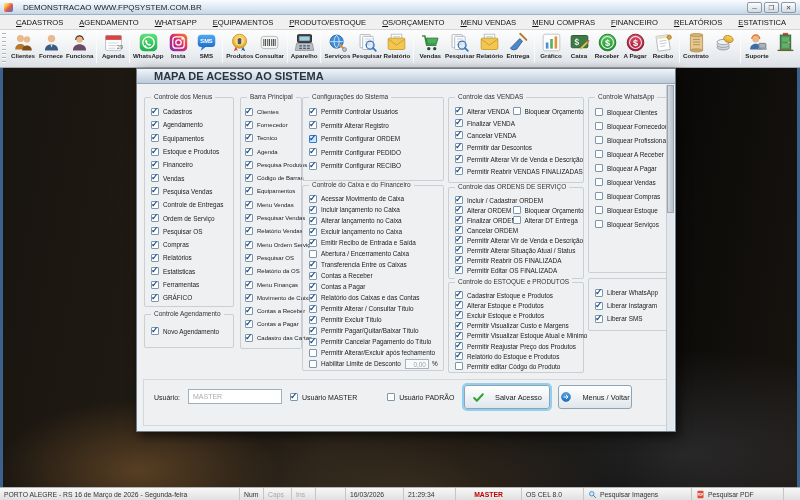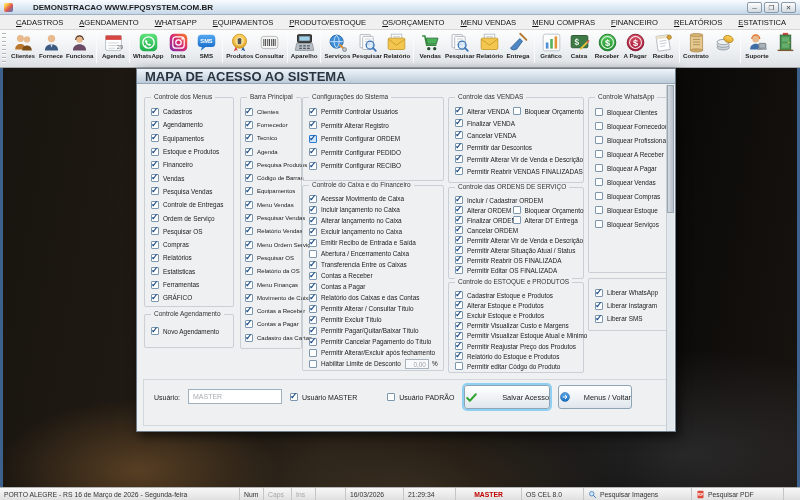--- a/index.html
+++ b/index.html
@@ -3,21 +3,21 @@
 <meta charset="utf-8">
 <style>
 *{box-sizing:border-box;margin:0;padding:0}
 html,body{width:800px;height:500px;overflow:hidden}
 body{font-family:"Liberation Sans",sans-serif;background:#000}
 #win{position:relative;width:800px;height:500px;overflow:hidden;background:#0d0b09}
 
 
 .titlebar{height:15px;background:linear-gradient(#f8fbfe,#dde9f4 55%,#c6d6e7);display:flex;align-items:center;padding:0 4px;font-size:8px;color:#1c1c1c;border-bottom:1px solid #9fb0c0;white-space:nowrap}
 .appicon{width:9px;height:9px;margin-right:4px;border-radius:2px;background:linear-gradient(135deg,#ffd34d 20%,#e2574c 55%,#3f78c9);flex:none}
-.title-right{font-weight:bold;margin-left:16px}
+.title-right{font-weight:normal;margin-left:6px}
 .winbtns{margin-left:auto;display:flex;gap:2px}
 .winbtn{width:15px;height:11px;font-size:6.5px;line-height:10px;text-align:center;background:linear-gradient(#fdfdfd,#d2dae2);border:1px solid #8a9aa8;border-radius:2px;color:#444}
 
 
 .menubar{height:15px;background:#f0f0f0;display:flex;align-items:center;padding-left:8px;border-bottom:1px solid #d6d6d6;font-size:7.6px;color:#111}
 .menu-item{padding:0 8px;white-space:nowrap}
 
 
 .toolbar{height:38px;background:linear-gradient(#fdfdfd,#eceff2 60%,#dde1e5);border-bottom:1px solid #a9a9a9;position:relative;overflow:hidden}
 .grip{position:absolute;left:2px;top:3px;bottom:3px;width:4px;background:repeating-linear-gradient(#b5b5b5 0 1px,#fff 1px 2px,transparent 2px 4px)}
@@ -33,21 +33,21 @@
  background:
  radial-gradient(200px 100px at 17% 96%,rgba(133,92,48,.55),transparent 70%),
  radial-gradient(260px 120px at 52% 102%,rgba(95,75,52,.4),transparent 72%),
  radial-gradient(320px 150px at 86% 92%,rgba(105,108,118,.28),transparent 70%),
  radial-gradient(400px 220px at 50% 30%,rgba(60,48,36,.35),transparent 75%),
  linear-gradient(100deg,#18140f,#272017 45%,#0b0a08 80%,#181410);
  border-left:3px solid #3c618c;border-right:3px solid #3c618c}
 
 
 .dialog{position:absolute;left:133px;top:0;width:540px;height:364px;border:1px solid #6d7d8c;background:#eef0f2;box-shadow:3px 4px 10px rgba(0,0,0,.65)}
-.dlg-title{height:15px;background:linear-gradient(#eff4f9,#d4dee8 55%,#bccbd9);border-bottom:1px solid #96a6b6;font-size:13px;font-weight:bold;color:#2a3440;display:flex;align-items:center;padding-left:8px}
+.dlg-title{height:15px;background:linear-gradient(#eff4f9,#d4dee8 55%,#bccbd9);border-bottom:1px solid #96a6b6;font-size:11px;font-weight:bold;color:#2a3440;display:flex;align-items:center;padding-left:17px}
 .dlg-body{position:relative;width:100%;height:348px}
 
 .grp{position:absolute;border:1px solid #c9cfd5;border-radius:2px}
 .grp-title{position:absolute;top:-5px;left:6px;background:#eef0f2;padding:0 3px;font-size:6.5px;color:#333;white-space:nowrap}
 .rows{position:absolute;left:0;right:0;top:7px;bottom:1px;display:flex;flex-wrap:wrap;align-content:flex-start;padding-left:6px;--rh:13px}
 .cbrow{width:100%;height:var(--rh);display:flex;align-items:center}
 .cbrow.half{width:45%}
 .cbrow.half2{width:55%}
 .cbrow.auto{width:auto;height:auto}
 .cb{width:8px;height:8px;border:1px solid #7b96ad;background:#fff;margin-right:4px;position:relative;flex:none;border-radius:1px}
@@ -58,21 +58,21 @@
 
 .dlg-scroll{position:absolute;right:1px;top:1px;bottom:1px;width:8px;background:#e3e8ed;border-left:1px solid #c7ced5}
 .dlg-thumb{position:absolute;top:0;left:0;right:0;height:128px;background:linear-gradient(90deg,#d2d9e0,#b8c2cc);border:1px solid #9aa6b1}
 
 
 .dlg-footer{position:absolute;left:6px;top:295px;width:526px;height:47px;border:1px solid #d3d8dd;background:#eef0f2}
 .u-label{position:absolute;left:10px;top:14px;font-size:7px;color:#222}
 .u-field{position:absolute;left:44px;top:9px;width:94px;height:15px;border:1px solid #9fb0bf;background:#fff;color:#a8adb2;font-size:7px;line-height:13px;padding-left:4px}
 .u-checks{position:absolute;left:146px;top:13px;display:flex;gap:30px}
 .u-checks .cbl{font-size:7px}
-.btn{position:absolute;top:5px;height:24px;border:1px solid #8ea4b5;border-radius:3px;background:linear-gradient(#ffffff,#eef2f5 55%,#dfe6ec);display:flex;align-items:center;justify-content:space-between;gap:10px;font-size:7.4px;color:#222}
+.btn{position:absolute;top:5px;height:24px;border:1px solid #8ea4b5;border-radius:3px;background:linear-gradient(#ffffff,#eef2f5 55%,#dfe6ec);display:flex;align-items:center;justify-content:center;gap:10px;font-size:7.4px;color:#222}
 .btn-save{left:320px;width:86px;box-shadow:0 0 0 2px #8fd0f2}
 .btn-exit{left:414px;width:74px}
 
 
 .statusbar{position:absolute;bottom:0;left:0;width:800px;height:13px;background:linear-gradient(#f8f8f8,#e0e0e0);border-top:1px solid #b5b5b5;display:flex;font-size:6.8px;color:#333;align-items:stretch}
 .sb-seg{padding:0 4px;border-right:1px solid #c6c6c6;display:flex;align-items:center;white-space:nowrap;gap:3px}
 .sb-dim{color:#a8a8a8}
 .sb-user{color:#c00000;font-weight:bold;justify-content:center}
 .sb-fill{flex:1;border-right:none}
 svg{display:block}

